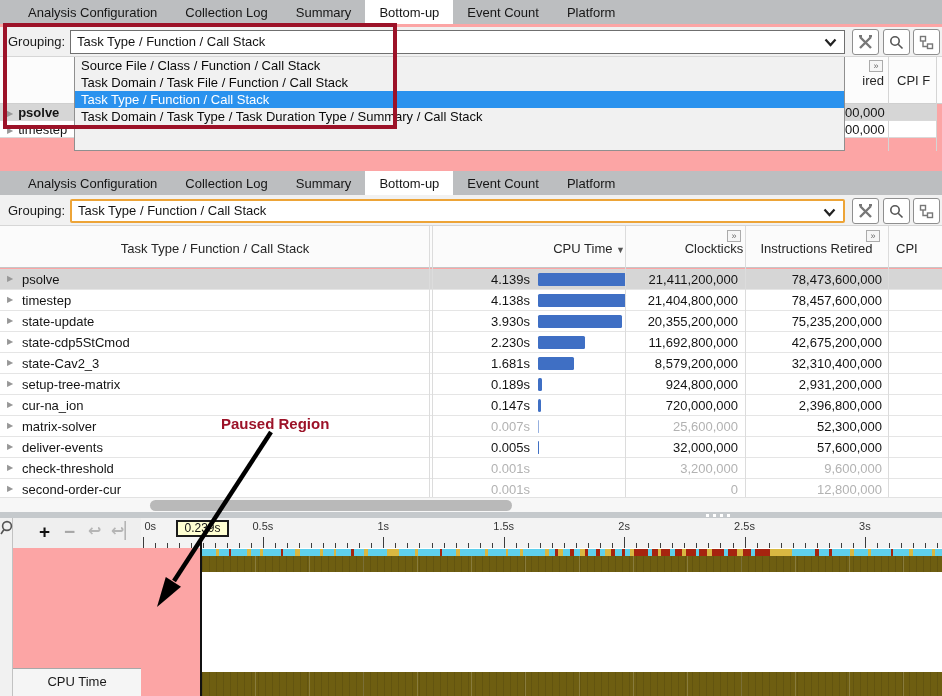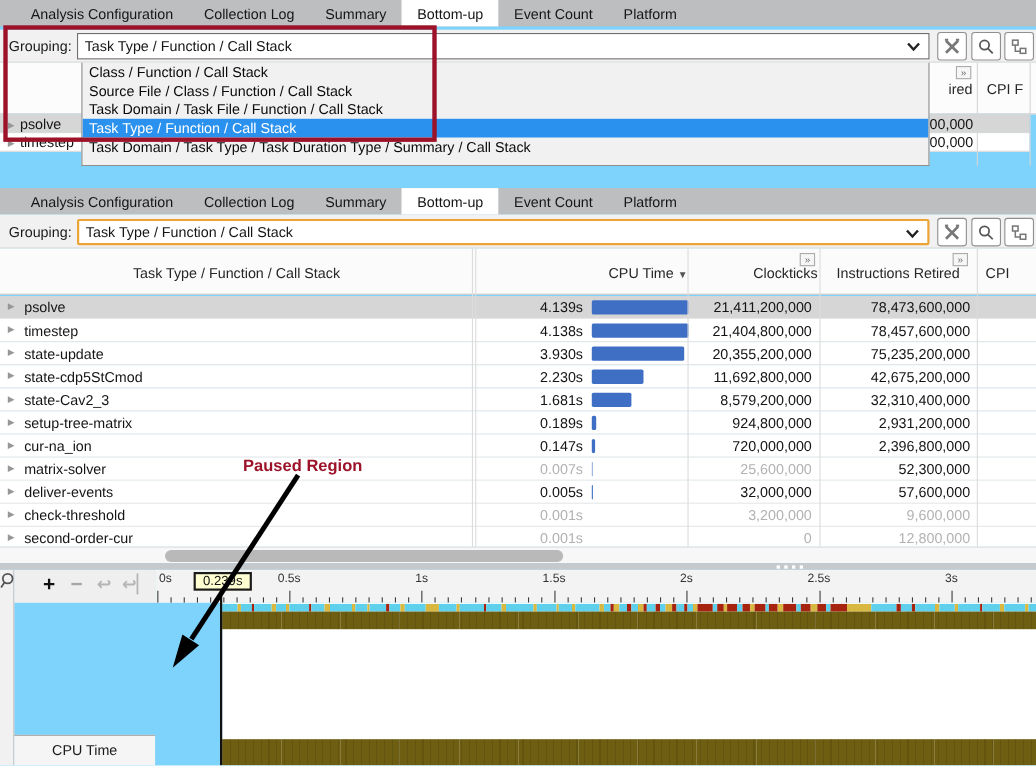--- a/index.html
+++ b/index.html
@@ -1,16 +1,16 @@
 <!DOCTYPE html>
 <html><head>
 <meta charset="utf-8">
 <style>
   html,body{margin:0;padding:0;background:#fff;}
-  .screen{position:relative;width:942px;height:696px;background:#7dd3fc;overflow:hidden;
+  .screen{position:relative;width:942px;height:696px;background:#fca5a5;overflow:hidden;
           font-family:"Liberation Sans","DejaVu Sans",sans-serif;color:#141414;}
   .abs{position:absolute;}
   
   .tabbar{position:absolute;left:0;width:942px;height:24px;background:#bcbec0;
           display:flex;align-items:stretch;padding-left:14px;box-sizing:border-box;}
   .tab{display:flex;align-items:center;padding:0 14px;font-size:13px;color:#161616;white-space:nowrap;}
   .tab.active{background:#ffffff;}
   
   .grouprow{position:absolute;left:0;width:942px;background:#f1f1f1;border-bottom:1px solid #d6d6d6;box-sizing:border-box;}
   .grouplabel{position:absolute;left:8px;font-size:13px;color:#1a1a1a;}
@@ -133,34 +133,33 @@
           </svg>
       </div>
     </div>
 
     <div class="tp-header">
       <span class="abs" style="right:58px;top:16px;font-size:13px;color:#262626;">ired</span>
       <span class="expand-btn" style="left:869px;top:3px;">»</span>
       <span class="abs" style="left:897px;top:16px;font-size:13px;color:#262626;">CPI F</span>
     </div>
 
-    <div class="tp-rowleft" style="top:104px;background:#d6d6d6;">
+    <div class="tp-rowleft" style="top:104px;background:#d6d6d6;font-weight:bold;">
       <span class="tri">▶</span><span>psolve</span>
     </div>
     <div class="tp-rowleft" style="top:121px;background:#fff;">
       <span class="tri">▶</span><span>timestep</span>
     </div>
 
     <div class="frag-cell" style="top:104px;background:#d6d6d6;">00,000</div>
     <div class="frag-cell" style="top:121px;background:#fff;">00,000</div>
     <div class="vline" style="left:888px;top:57px;height:94px;"></div>
     <div class="vline" style="left:936px;top:57px;height:94px;"></div>
 
     <div class="dropdown" id="dd-list">
-        <div class="dd-item">Class / Function / Call Stack</div>
         <div class="dd-item">Source File / Class / Function / Call Stack</div>
         <div class="dd-item">Task Domain / Task File / Function / Call Stack</div>
         <div class="dd-item selected">Task Type / Function / Call Stack</div>
         <div class="dd-item">Task Domain / Task Type / Task Duration Type / Summary / Call Stack</div>
       </div>
 
     <div class="anno-box"></div>
   </div>
 
   <div class="tabbar" style="top:171px;">

